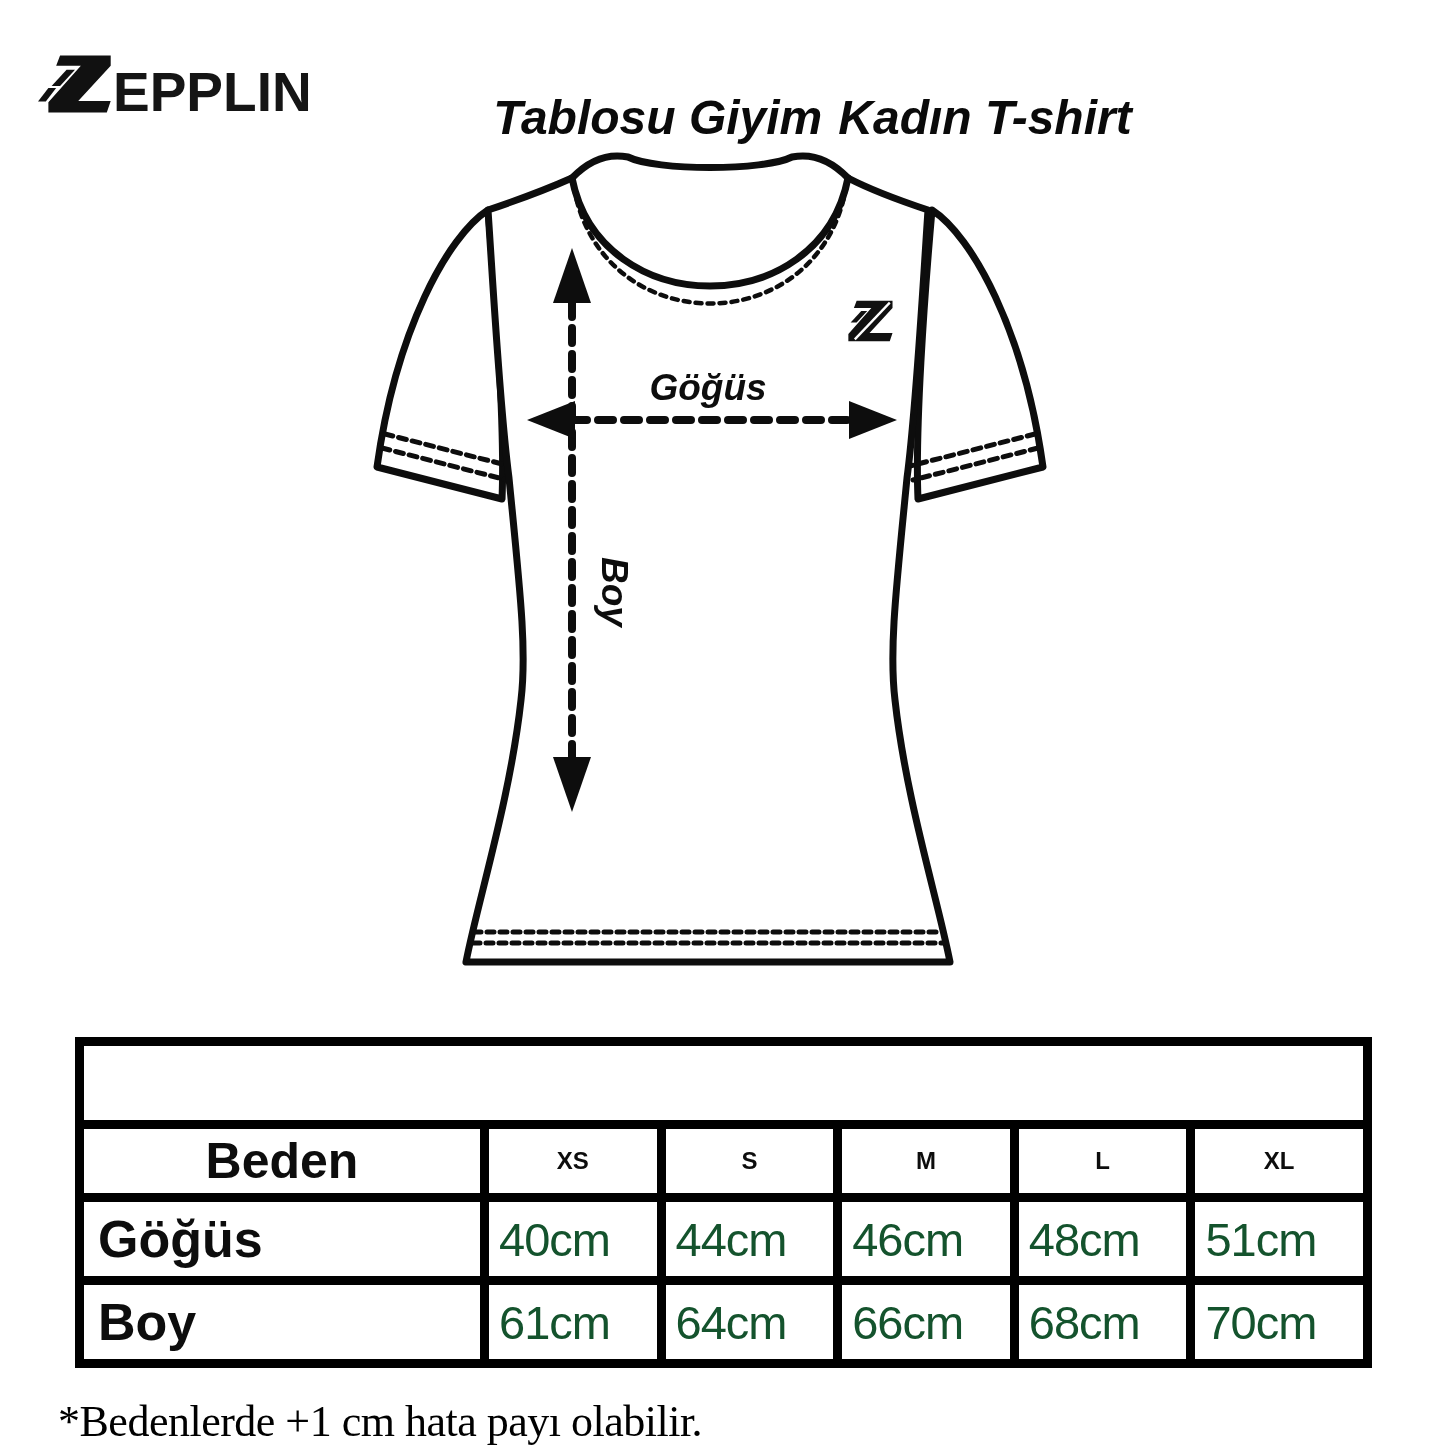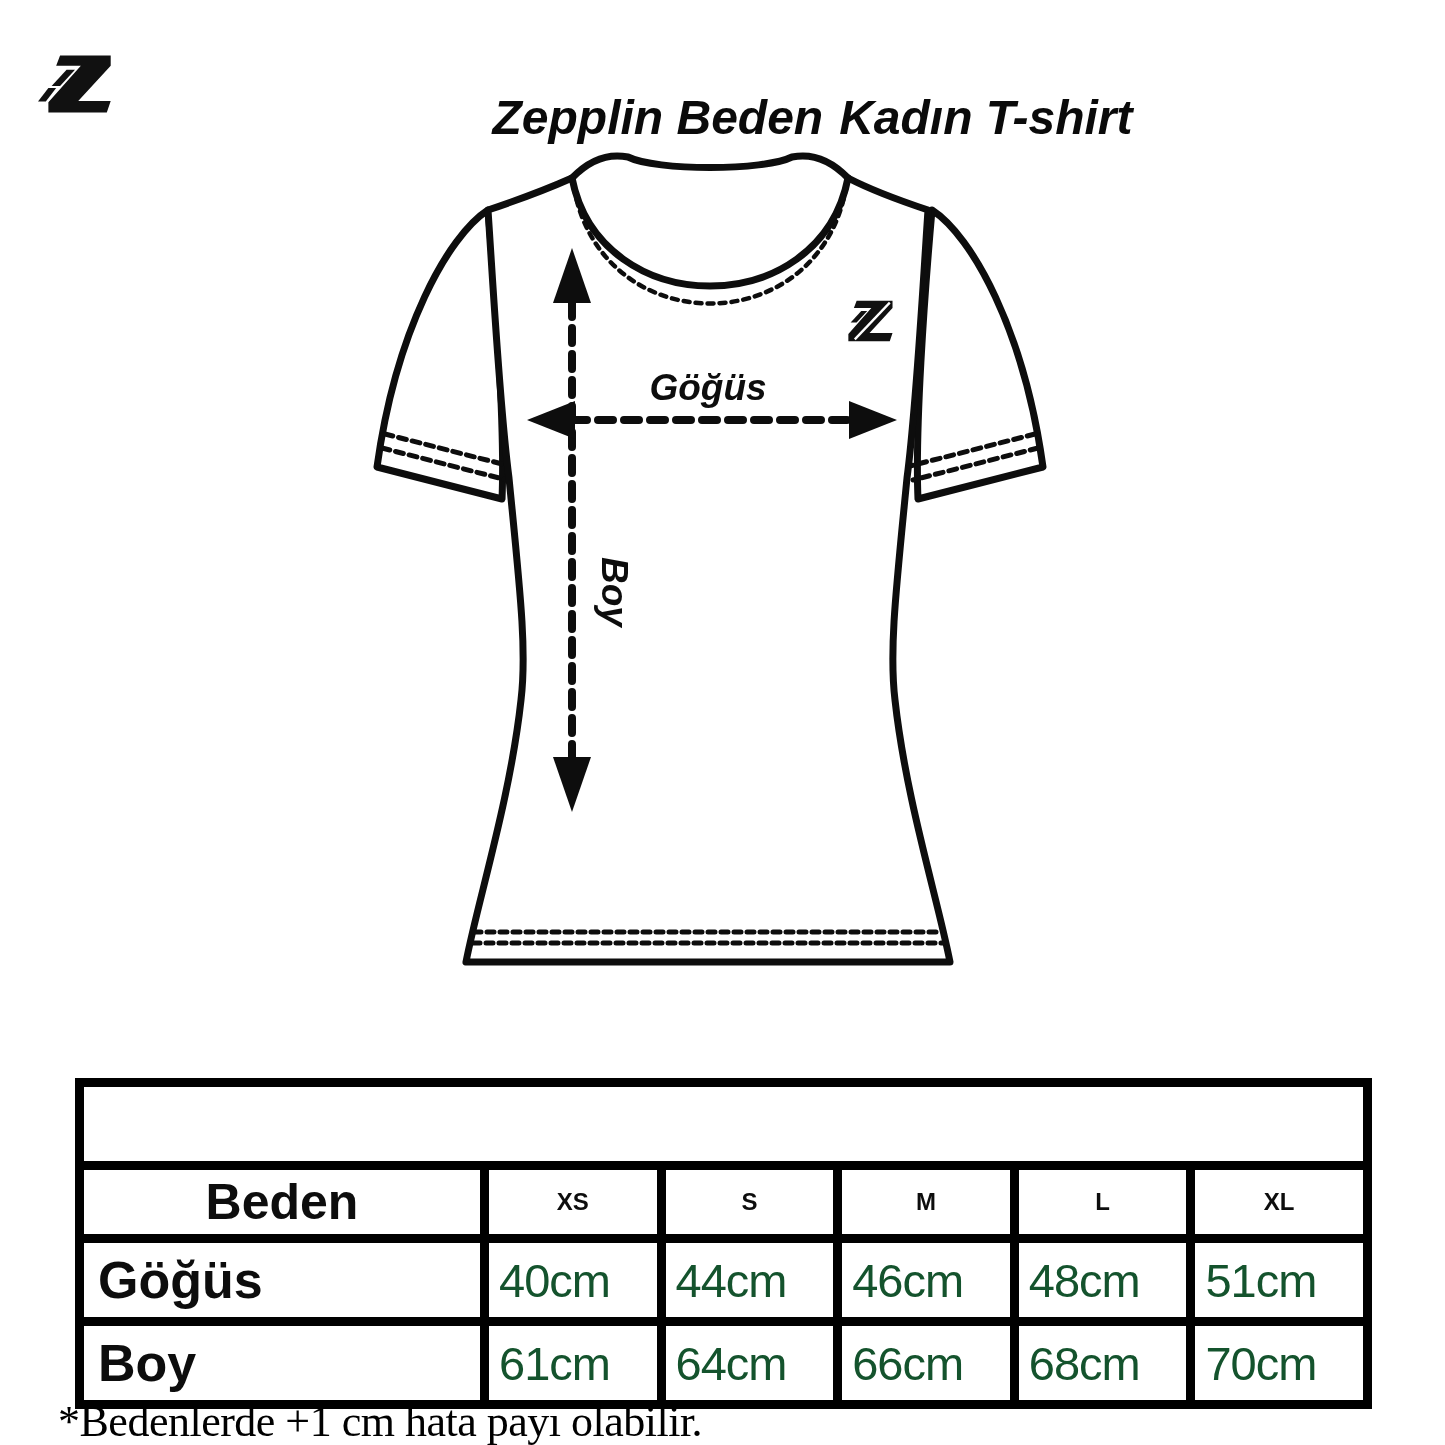--- a/index.html
+++ b/index.html
@@ -13,21 +13,21 @@
   .brand-text{font-size:55px;font-weight:600;color:#151515;letter-spacing:0px;line-height:1;margin-left:1px;margin-bottom:2px;}
   .page-title{
     position:absolute;left:300px;right:120px;top:60px;text-align:center;
     font-style:italic;font-size:48px;line-height:1.1;color:#0a0a0a;white-space:nowrap;
   }
   .page-title .t1{font-weight:600;margin-right:16px;}
   .page-title .t2{font-weight:800;margin-top:24px;}
   
   .shirt-svg{position:absolute;left:0;top:0;width:1445px;height:1445px;font-family:"Liberation Sans",sans-serif;}
   
-  .size-table-wrap{position:absolute;left:75px;top:1078px;width:1297px;}
+  .size-table-wrap{position:absolute;left:75px;top:1037px;width:1297px;}
   table.beden{border-collapse:collapse;width:100%;table-layout:fixed;}
   table.beden td{border:9px solid #000;background:#fff;vertical-align:middle;overflow:hidden;}
   td.table-title{
     background:#000;color:#fff;text-align:center;font-weight:700;font-size:50px;
     height:72px;letter-spacing:0.5px;
   }
   td.col-beden{font-size:50px;font-weight:700;text-align:center;height:62px;}
   td.col-size{font-size:24px;font-weight:700;text-align:center;}
   td.row-label{font-size:52px;font-weight:700;text-align:left;padding-left:14px;height:72px;}
   td.cell-val{font-size:47px;font-weight:400;text-align:left;padding-left:10px;color:#14532d;letter-spacing:-1px;}
@@ -38,24 +38,25 @@
 <body>
 
 <div class="brand">
   <svg class="brand-z" viewBox="0 0 114 100" aria-hidden="true">
     <g fill="#111111">
       <path d="M 34 6 L 112 6 L 112 22 L 62 76 L 112 76 L 106 94 L 16 94 L 16 78 L 66 22 L 28 22 Z"></path>
       <polygon points="44,28 57,28 34,53 21,53"></polygon>
       <polygon points="16,56 28,56 12,77 0,77"></polygon>
     </g>
   </svg>
+  <span class="brand-text">EPPLIN</span>
 </div>
 
 <h1 class="page-title">
-  <span class="t1">Zepplin Beden</span><span class="t2">Kadın T-shirt</span>
+  <span class="t1">Tablosu Giyim</span><span class="t2">Kadın T-shirt</span>
 </h1>
 
 <svg class="shirt-svg" viewBox="0 0 1445 1445">
   <g stroke="#0d0d0d" stroke-linejoin="round" stroke-linecap="round" fill="none">
 
     <path d="M 488 210 C 448 236 396 330 377 467 L 502 499 C 505 430 496 300 488 210 Z" fill="#ffffff" stroke-width="7"></path>
     <path d="M 382 448 L 507 480" stroke-width="5" stroke-dasharray="8 6"></path>
     <path d="M 385 434 L 510 466" stroke-width="5" stroke-dasharray="8 6"></path>
 
     <path d="M 932 210 C 972 236 1024 330 1043 467 L 918 499 C 915 430 924 300 932 210 Z" fill="#ffffff" stroke-width="7"></path>

